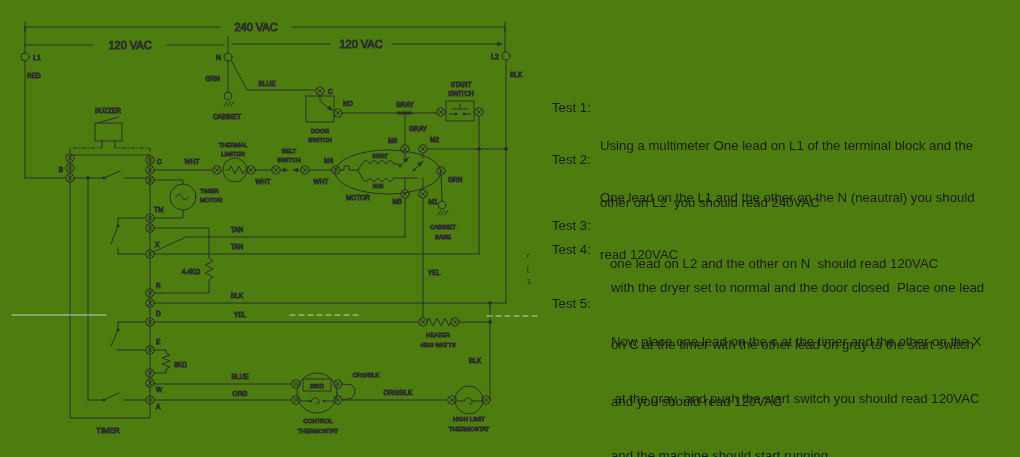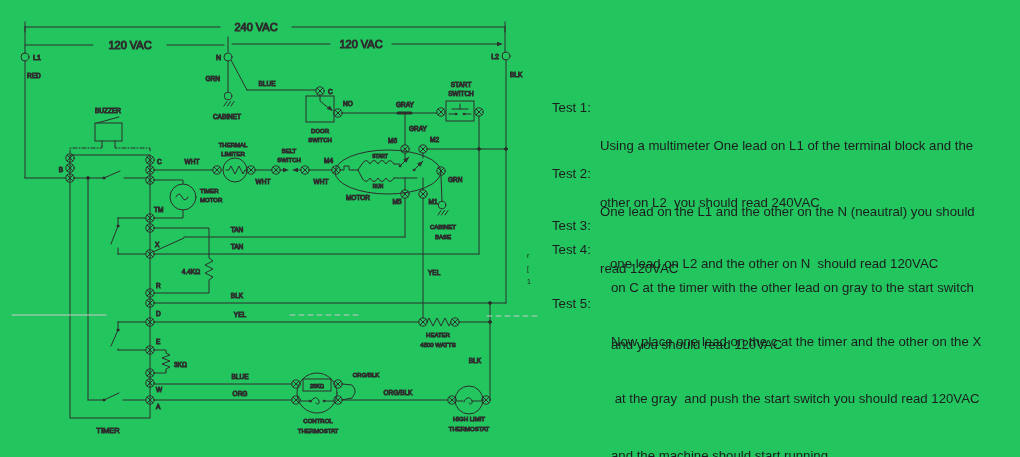--- a/index.html
+++ b/index.html
@@ -1,16 +1,16 @@
 <!DOCTYPE html>
 <html><head>
 <meta charset="utf-8">
 <style>
   html,body{margin:0;padding:0;background:#ffffff;}
-  .stage{position:relative;width:1020px;height:457px;background:#22c55e;overflow:hidden;
+  .stage{position:relative;width:1020px;height:457px;background:#4d7c0f;overflow:hidden;
          font-family:"Liberation Sans",sans-serif;}
   svg text{font-family:"Liberation Sans",sans-serif;fill:#222;}
   .tests{position:absolute;left:0;top:0;width:1020px;height:437px;pointer-events:none;}
   .test-item{position:absolute;left:552px;display:flex;align-items:flex-start;
              font-size:13.2px;line-height:19px;color:#1d1d1f;}
   .t-label{width:48px;flex:0 0 48px;white-space:pre;}
   .t-body{white-space:pre;}
   .ml7{margin-left:10px;} .ml11{margin-left:11px;}
 </style>
 </head>
@@ -343,36 +343,37 @@
 
 
 <div class="tests">
   <div class="test-item" style="top:98px">
     <span class="t-label">Test 1:</span>
     <div class="t-body">
       <div>Using a multimeter One lead on L1 of the terminal block and the</div>
       <div>other on L2  you should read 240VAC</div>
     </div>
   </div>
-  <div class="test-item" style="top:164px">
+  <div class="test-item" style="top:150px">
     <span class="t-label">Test 2:</span>
     <div class="t-body">
       <div>One lead on the L1 and the other on the N (neautral) you should</div>
       <div>read 120VAC</div>
     </div>
   </div>
   <div class="test-item" style="top:216px">
     <span class="t-label">Test 3:</span>
     <div class="t-body ml7">
       <div>one lead on L2 and the other on N  should read 120VAC</div>
     </div>
   </div>
   <div class="test-item" style="top:240px">
     <span class="t-label">Test 4:</span>
     <div class="t-body ml11">
+      <div>with the dryer set to normal and the door closed  Place one lead</div>
       <div>on C at the timer with the other lead on gray to the start switch</div>
       <div>and you should read 120VAC</div>
     </div>
   </div>
   <div class="test-item" style="top:294px">
     <span class="t-label">Test 5:</span>
     <div class="t-body ml11">
       <div>Now place one lead on the c at the timer and the other on the X</div>
       <div> at the gray  and push the start switch you should read 120VAC</div>
       <div>and the machine should start running.</div>

